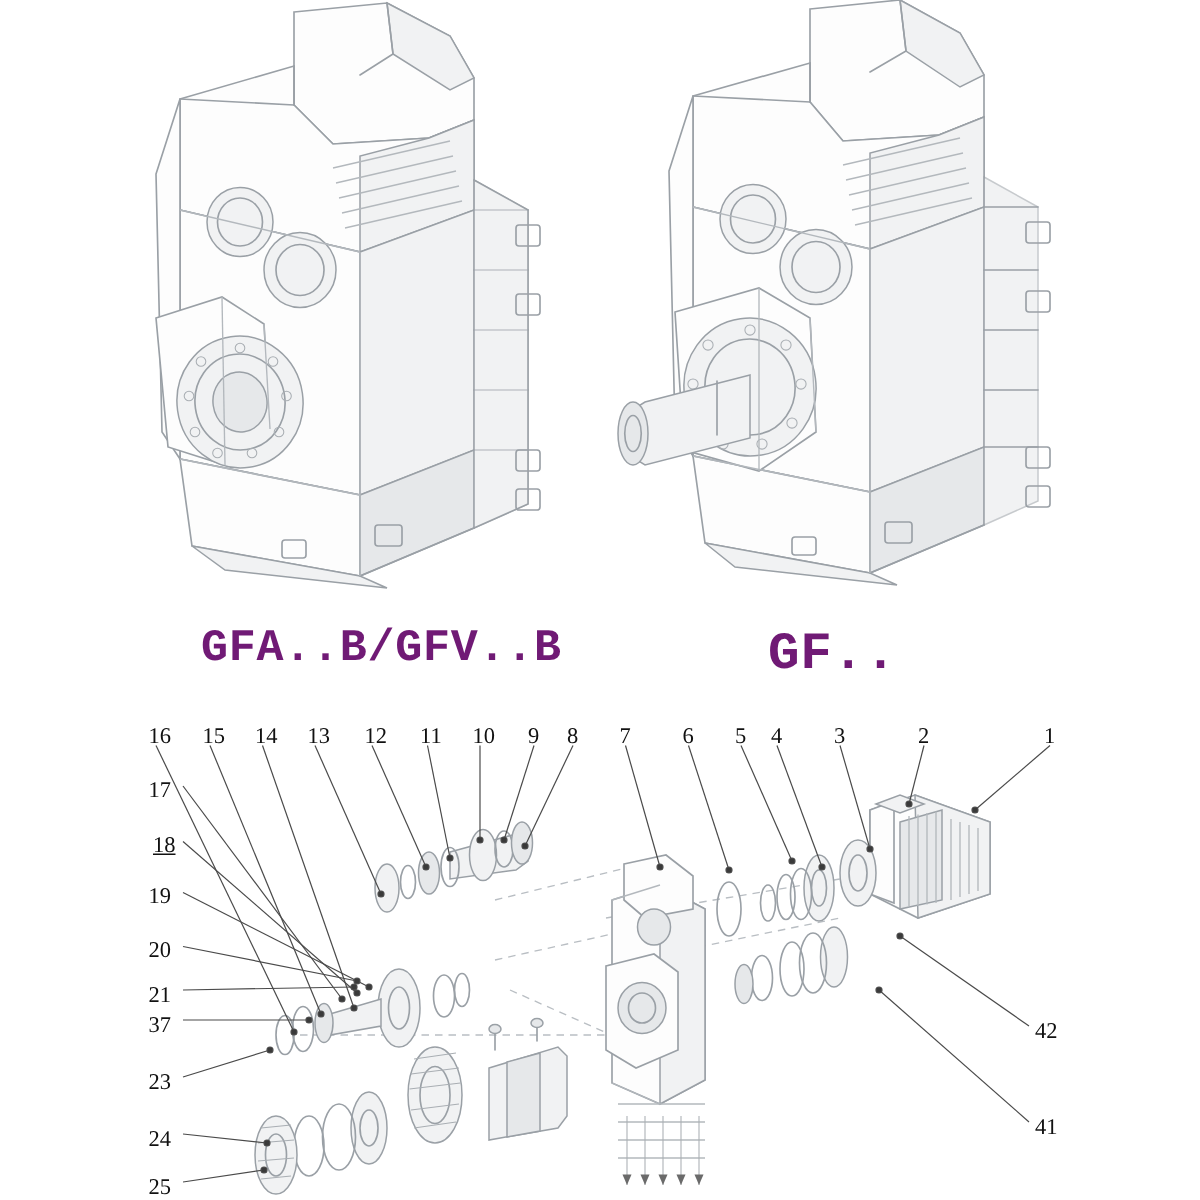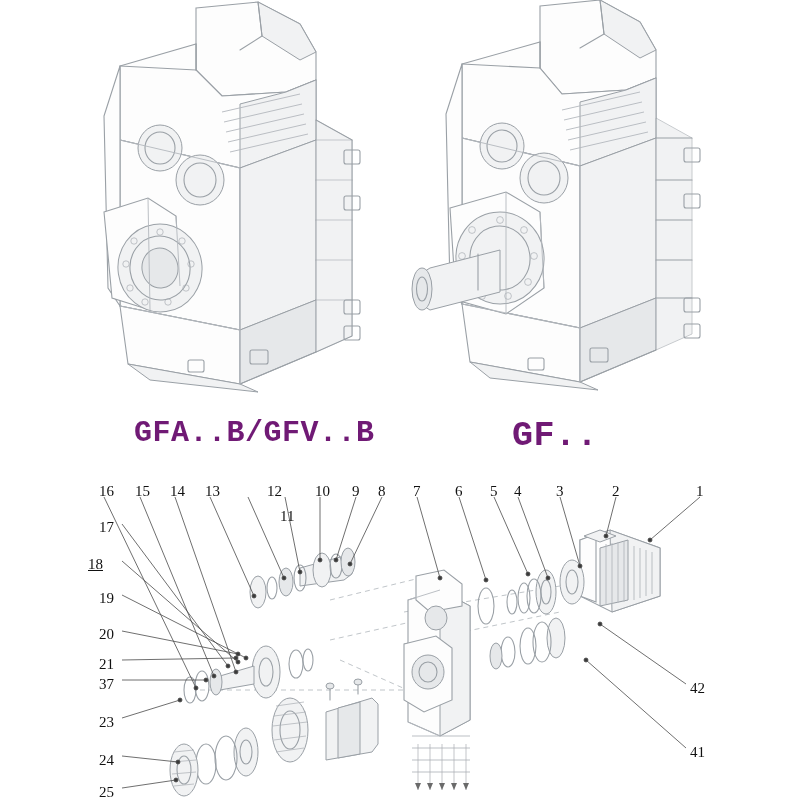--- a/index.html
+++ b/index.html
@@ -427,34 +427,34 @@
   </svg>
 
   <div class="caption" id="caption-left">GFA..B/GFV..B</div>
   <div class="caption" id="caption-right">GF..</div>
 
   <div id="callout-layer">
       <div class="calloutnum" style="left: 99px; top: 483px;">16</div>
       <div class="calloutnum" style="left: 135px; top: 483px;">15</div>
       <div class="calloutnum" style="left: 170px; top: 483px;">14</div>
       <div class="calloutnum" style="left: 205px; top: 483px;">13</div>
-      <div class="calloutnum" style="left: 243px; top: 483px; margin-left: 24px;">12</div>
-      <div class="calloutnum" style="left: 280px; top: 508px;">11</div>
+      <div class="calloutnum" style="left: 243px; top: 483px;">12</div>
+      <div class="calloutnum" style="left: 280px; top: 483px;">11</div>
       <div class="calloutnum" style="left: 315px; top: 483px;">10</div>
       <div class="calloutnum" style="left: 352px; top: 483px;">9</div>
       <div class="calloutnum" style="left: 378px; top: 483px;">8</div>
       <div class="calloutnum" style="left: 413px; top: 483px;">7</div>
       <div class="calloutnum" style="left: 455px; top: 483px;">6</div>
       <div class="calloutnum" style="left: 490px; top: 483px;">5</div>
       <div class="calloutnum" style="left: 514px; top: 483px;">4</div>
       <div class="calloutnum" style="left: 556px; top: 483px;">3</div>
       <div class="calloutnum" style="left: 612px; top: 483px;">2</div>
       <div class="calloutnum" style="left: 696px; top: 483px;">1</div>
       <div class="calloutnum" style="left: 99px; top: 519px; text-align: right;">17</div>
-      <div class="calloutnum" style="left: 88px; top: 556px; text-decoration: underline;">18</div>
+      <div class="calloutnum" style="left: 102px; top: 556px; text-decoration: underline;">18</div>
       <div class="calloutnum" style="left: 99px; top: 590px;">19</div>
       <div class="calloutnum" style="left: 99px; top: 626px;">20</div>
       <div class="calloutnum" style="left: 99px; top: 656px;">21</div>
       <div class="calloutnum" style="left: 99px; top: 676px;">37</div>
       <div class="calloutnum" style="left: 99px; top: 714px;">23</div>
       <div class="calloutnum" style="left: 99px; top: 752px;">24</div>
       <div class="calloutnum" style="left: 99px; top: 784px;">25</div>
       <div class="calloutnum" style="left: 690px; top: 680px;">42</div>
       <div class="calloutnum" style="left: 690px; top: 744px;">41</div>
     </div>

